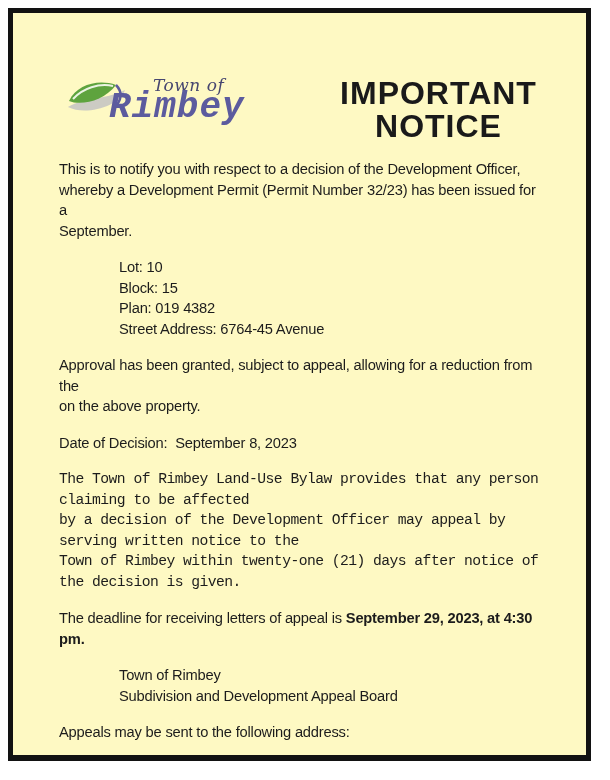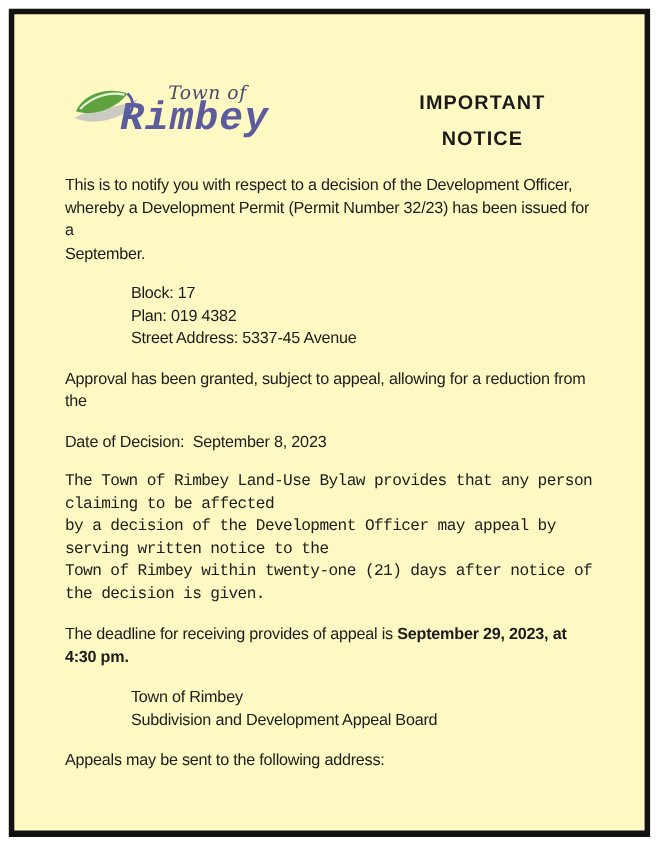--- a/index.html
+++ b/index.html
@@ -54,21 +54,21 @@
     font-style: italic;
     font-weight: bold;
     font-size: 36px;
     color: #5c5b9e;
     letter-spacing: 1px;
   }
   .notice-title {
     width: 215px;
     margin-top: 2px;
     text-align: center;
-    font-size: 18px;
+    font-size: 32px;
     font-weight: bold;
     color: #1a1a1a;
     line-height: 33px;
     letter-spacing: 1px;
   }
   
   .doc p, .doc .block {
     margin: 16px 0 14px 0;
   }
   .line {
@@ -109,41 +109,43 @@
 
     <div class="doc">
 
       <div class="block">
         <div class="line">This is to notify you with respect to a decision of the Development Officer,</div>
         <div class="line">whereby a Development Permit (Permit Number 32/23) has been issued for a</div>
         <div class="line">September.</div>
       </div>
 
       <div class="block indent">
-        <div class="line">Block: 17</div>
+        <div class="line">Lot: 10</div>
+        <div class="line">Block: 15</div>
         <div class="line">Plan: 019 4382</div>
-        <div class="line">Street Address: 5337-45 Avenue</div>
+        <div class="line">Street Address: 6764-45 Avenue</div>
       </div>
 
       <div class="block">
         <div class="line">Approval has been granted, subject to appeal, allowing for a reduction from the</div>
+        <div class="line">on the above property.</div>
       </div>
 
       <div class="block">
         <div class="line">Date of Decision:  September 8, 2023</div>
       </div>
 
       <div class="block condensed">
         <div class="line">The Town of Rimbey Land-Use Bylaw provides that any person claiming to be affected</div>
         <div class="line">by a decision of the Development Officer may appeal by serving written notice to the</div>
         <div class="line">Town of Rimbey within twenty-one (21) days after notice of the decision is given.</div>
       </div>
 
       <div class="block">
-        <div class="line"><span>The deadline for receiving provides of appeal is </span><span class="bold">September 29, 2023, at 4:30 pm.</span></div>
+        <div class="line"><span>The deadline for receiving letters of appeal is </span><span class="bold">September 29, 2023, at 4:30 pm.</span></div>
       </div>
 
       <div class="block indent">
         <div class="line">Town of Rimbey</div>
         <div class="line">Subdivision and Development Appeal Board</div>
 
       </div>
 
       <div class="block">
         <div class="line">Appeals may be sent to the following address:</div>

